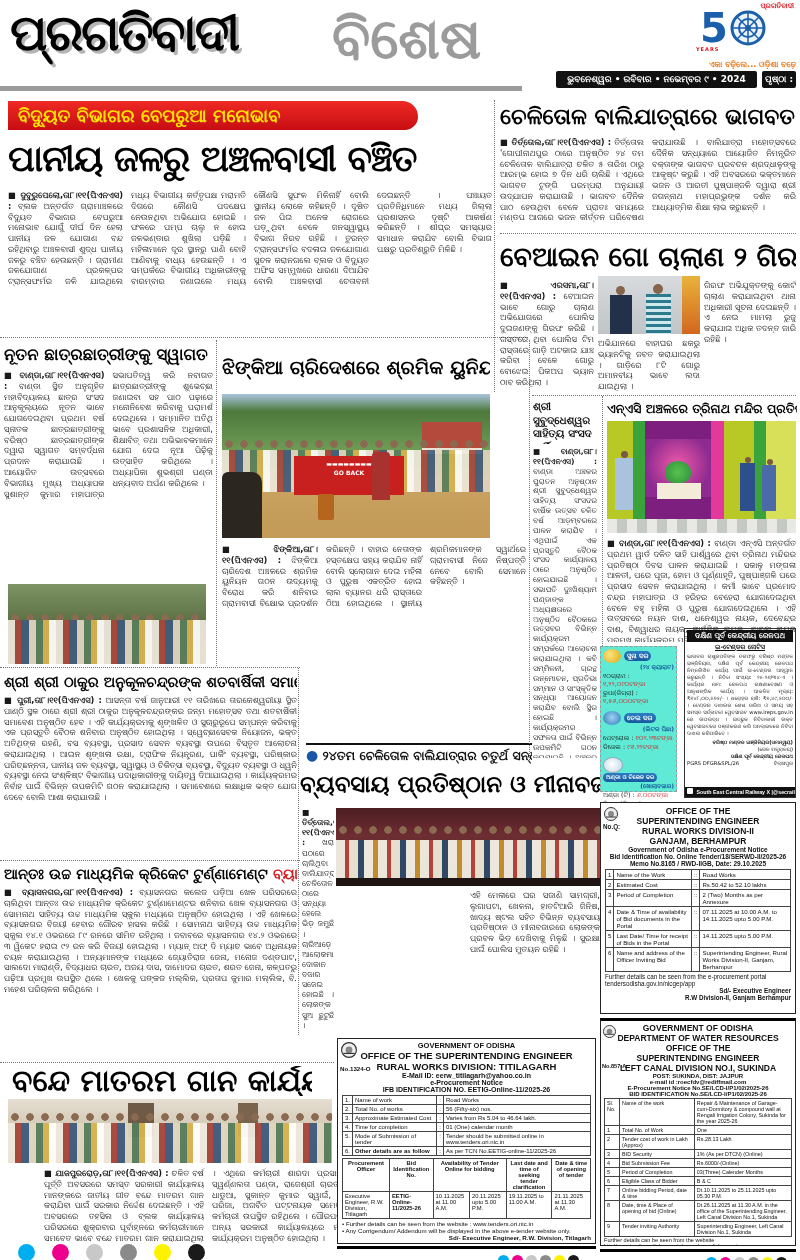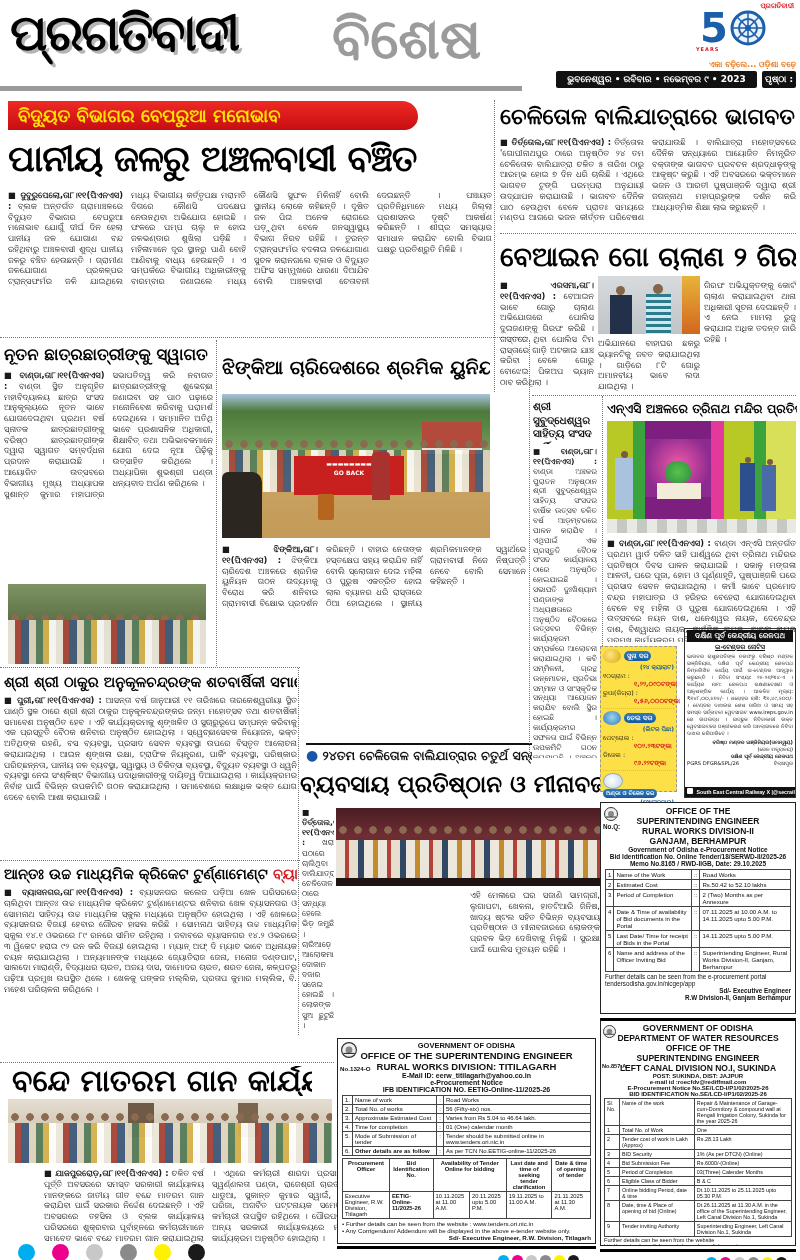--- a/index.html
+++ b/index.html
@@ -40,27 +40,27 @@
   
   .photo{position:absolute;overflow:hidden;background:#c8c8c4;}
   .ph-heads{position:absolute;left:0;right:0;height:12px;
      background-image:radial-gradient(circle 3.5px at 7px 6px,#8a6a50 3.5px,transparent 4px);
      background-size:15px 12px;background-repeat:repeat-x;}
   .ph-crowd{position:absolute;left:0;right:0;bottom:0;
      background-image:repeating-linear-gradient(90deg,#efe9dc 0 7px,#a8453a 7px 13px,#3e5a7a 13px 21px,
        #e0d6c0 21px 28px,#567d5a 28px 35px,#d8b24e 35px 41px,#ffffff 41px 48px);}
   .banner-red{position:absolute;background:#c8201f;color:#fff;font-weight:bold;text-align:center;}
   
-  .rates{left:600px;top:646px;width:77px;height:146px;border:1px dashed #999;background:#fde047;
+  .rates{left:600px;top:646px;width:77px;height:146px;border:1px dashed #999;background:#5eead4;
      box-sizing:border-box;padding:2px;font-size:6.4px;}
   .rate-title{background:linear-gradient(180deg,#2e7cc3,#155a9c);color:#fff;font-weight:bold;
      border-radius:6px;padding:1px 3px;display:inline-block;font-size:6.6px;}
   .rate-sub{color:#155a9c;font-weight:bold;font-size:6px;}
   .rate-row{margin-top:1px;}
-  .rate-val{color:#d6151c;font-weight:bold;margin-left:31px;}
+  .rate-val{color:#d6151c;font-weight:normal;}
   .rate-ic{display:inline-block;vertical-align:middle;width:18px;height:14px;border-radius:50%;margin-right:1px;}
   .ic-gold{background:radial-gradient(circle at 40% 40%,#ffe680,#d9a514);}
   .ic-oil{background:radial-gradient(circle at 50% 45%,#9fd3f2,#2a78b8);}
   .ic-egg{background:radial-gradient(circle at 45% 45%,#ffffff,#bcd6e8);border:1px solid #9ab;}
   
   .notice{font-family:"Liberation Sans",sans-serif;background:#fff;border:1.5px solid #222;box-sizing:border-box;color:#111;}
   .nt-c{text-align:center;font-weight:bold;}
   .nt-table{border-collapse:collapse;width:100%;}
   .nt-table td,.nt-table th{border:1px solid #444;padding:1px 2px;vertical-align:top;text-align:left;}
   .emblem{position:absolute;}
@@ -101,21 +101,21 @@
             <line x1="3" y1="18" x2="33" y2="18"></line>
             <line x1="7" y1="7" x2="29" y2="29"></line>
             <line x1="29" y1="7" x2="7" y2="29"></line>
           </g>
           <circle cx="18" cy="18" r="3" fill="#1b5faa"></circle>
         </svg>
     </span>
     <span class="logo-years">YEARS</span>
   </div>
   <div class="abs logo-tagline">ଏକା ବଢ଼ିଲେ... ଓଡ଼ିଶା ବଢ଼େ</div>
-  <div class="abs date-strip">ଭୁବନେଶ୍ୱର • ରବିବାର • ନଭେମ୍ବର ୯ • 2023</div>
+  <div class="abs date-strip">ଭୁବନେଶ୍ୱର • ରବିବାର • ନଭେମ୍ବର ୯ • 2024</div>
   <div class="abs page-box">ପୃଷ୍ଠା : ୫</div>
 
   <div class="abs hl main-headline">ପାନୀୟ ଜଳରୁ ଅଞ୍ଚଳବାସୀ ବଞ୍ଚିତ</div>
   <div class="abs red-banner">ବିଦ୍ୟୁତ ବିଭାଗର ବେପରୁଆ ମନୋଭାବ</div>
   <div class="abs odia-body cols4" style="left:8px;top:190px;width:484px;height:142px;">
     <b class="dl">■ ଦୁବୁରୁପେଲୋ,ତା୮।୧୧(ପିଏନଏସ) :</b>
     <span>ବ୍ଲକ ଅନ୍ତର୍ଗତ ଗ୍ରାମାଞ୍ଚଳରେ ବିଦ୍ୟୁତ ବିଭାଗର ବେପରୁଆ ମନୋଭାବ ଯୋଗୁଁ ଦୀର୍ଘ ଦିନ ହେଲା ପାନୀୟ ଜଳ ଯୋଗାଣ ବନ୍ଦ ରହିଥିବାରୁ ଅଞ୍ଚଳବାସୀ ଶୁଦ୍ଧ ପାନୀୟ ଜଳରୁ ବଞ୍ଚିତ ହେଉଛନ୍ତି । ଗ୍ରାମୀଣ ଜଳଯୋଗାଣ ପ୍ରକଳ୍ପର ଟ୍ରାନ୍ସଫର୍ମର ଜଳି ଯାଇଥିଲେ ମଧ୍ୟ ବିଭାଗୀୟ କର୍ତ୍ତୃପକ୍ଷ ମରାମତି ଦିଗରେ କୌଣସି ପଦକ୍ଷେପ ନେଉନଥିବା ଅଭିଯୋଗ ହୋଇଛି । ଫଳରେ ପମ୍ପ ଚାଲୁ ନ ହୋଇ ଜଳଭଣ୍ଡାର ଶୁଖିଲା ପଡ଼ିଛି । ମହିଳାମାନେ ଦୂର ସ୍ଥାନରୁ ପାଣି ବୋହି ଆଣିବାକୁ ବାଧ୍ୟ ହେଉଛନ୍ତି । ଏ ସମ୍ପର୍କରେ ବିଭାଗୀୟ ଅଧିକାରୀଙ୍କୁ ବାରମ୍ବାର ଜଣାଇଲେ ମଧ୍ୟ କୌଣସି ସୁଫଳ ମିଳିନାହିଁ ବୋଲି ସ୍ଥାନୀୟ ଲୋକେ କହିଛନ୍ତି । ଦୂଷିତ ଜଳ ପିଇ ଅନେକ ରୋଗରେ ପଡ଼ୁଥିବା ବେଳେ ଜନସ୍ୱାସ୍ଥ୍ୟ ବିଭାଗ ନିରବ ରହିଛି । ତୁରନ୍ତ ଟ୍ରାନ୍ସଫର୍ମର ବଦଳାଇ ଜଳଯୋଗାଣ ସୁଚଳ କରାନଗଲେ ବ୍ଲକ ଓ ବିଦ୍ୟୁତ ଅଫିସ ସମ୍ମୁଖରେ ଧାରଣା ଦିଆଯିବ ବୋଲି ଅଞ୍ଚଳବାସୀ ଚେତାବନୀ ଦେଇଛନ୍ତି । ପଞ୍ଚାୟତ ପ୍ରତିନିଧିମାନେ ମଧ୍ୟ ଜିଲ୍ଲା ପ୍ରଶାସନର ଦୃଷ୍ଟି ଆକର୍ଷଣ କରିଛନ୍ତି । ଶୀଘ୍ର ସମସ୍ୟାର ସମାଧାନ କରାଯିବ ବୋଲି ବିଭାଗ ପକ୍ଷରୁ ପ୍ରତିଶ୍ରୁତି ମିଳିଛି ।</span>
   </div>
   <div class="abs dotv" style="left:494px;top:100px;height:292px;"></div>
   <div class="abs doth" style="left:0;top:337px;width:528px;"></div>

